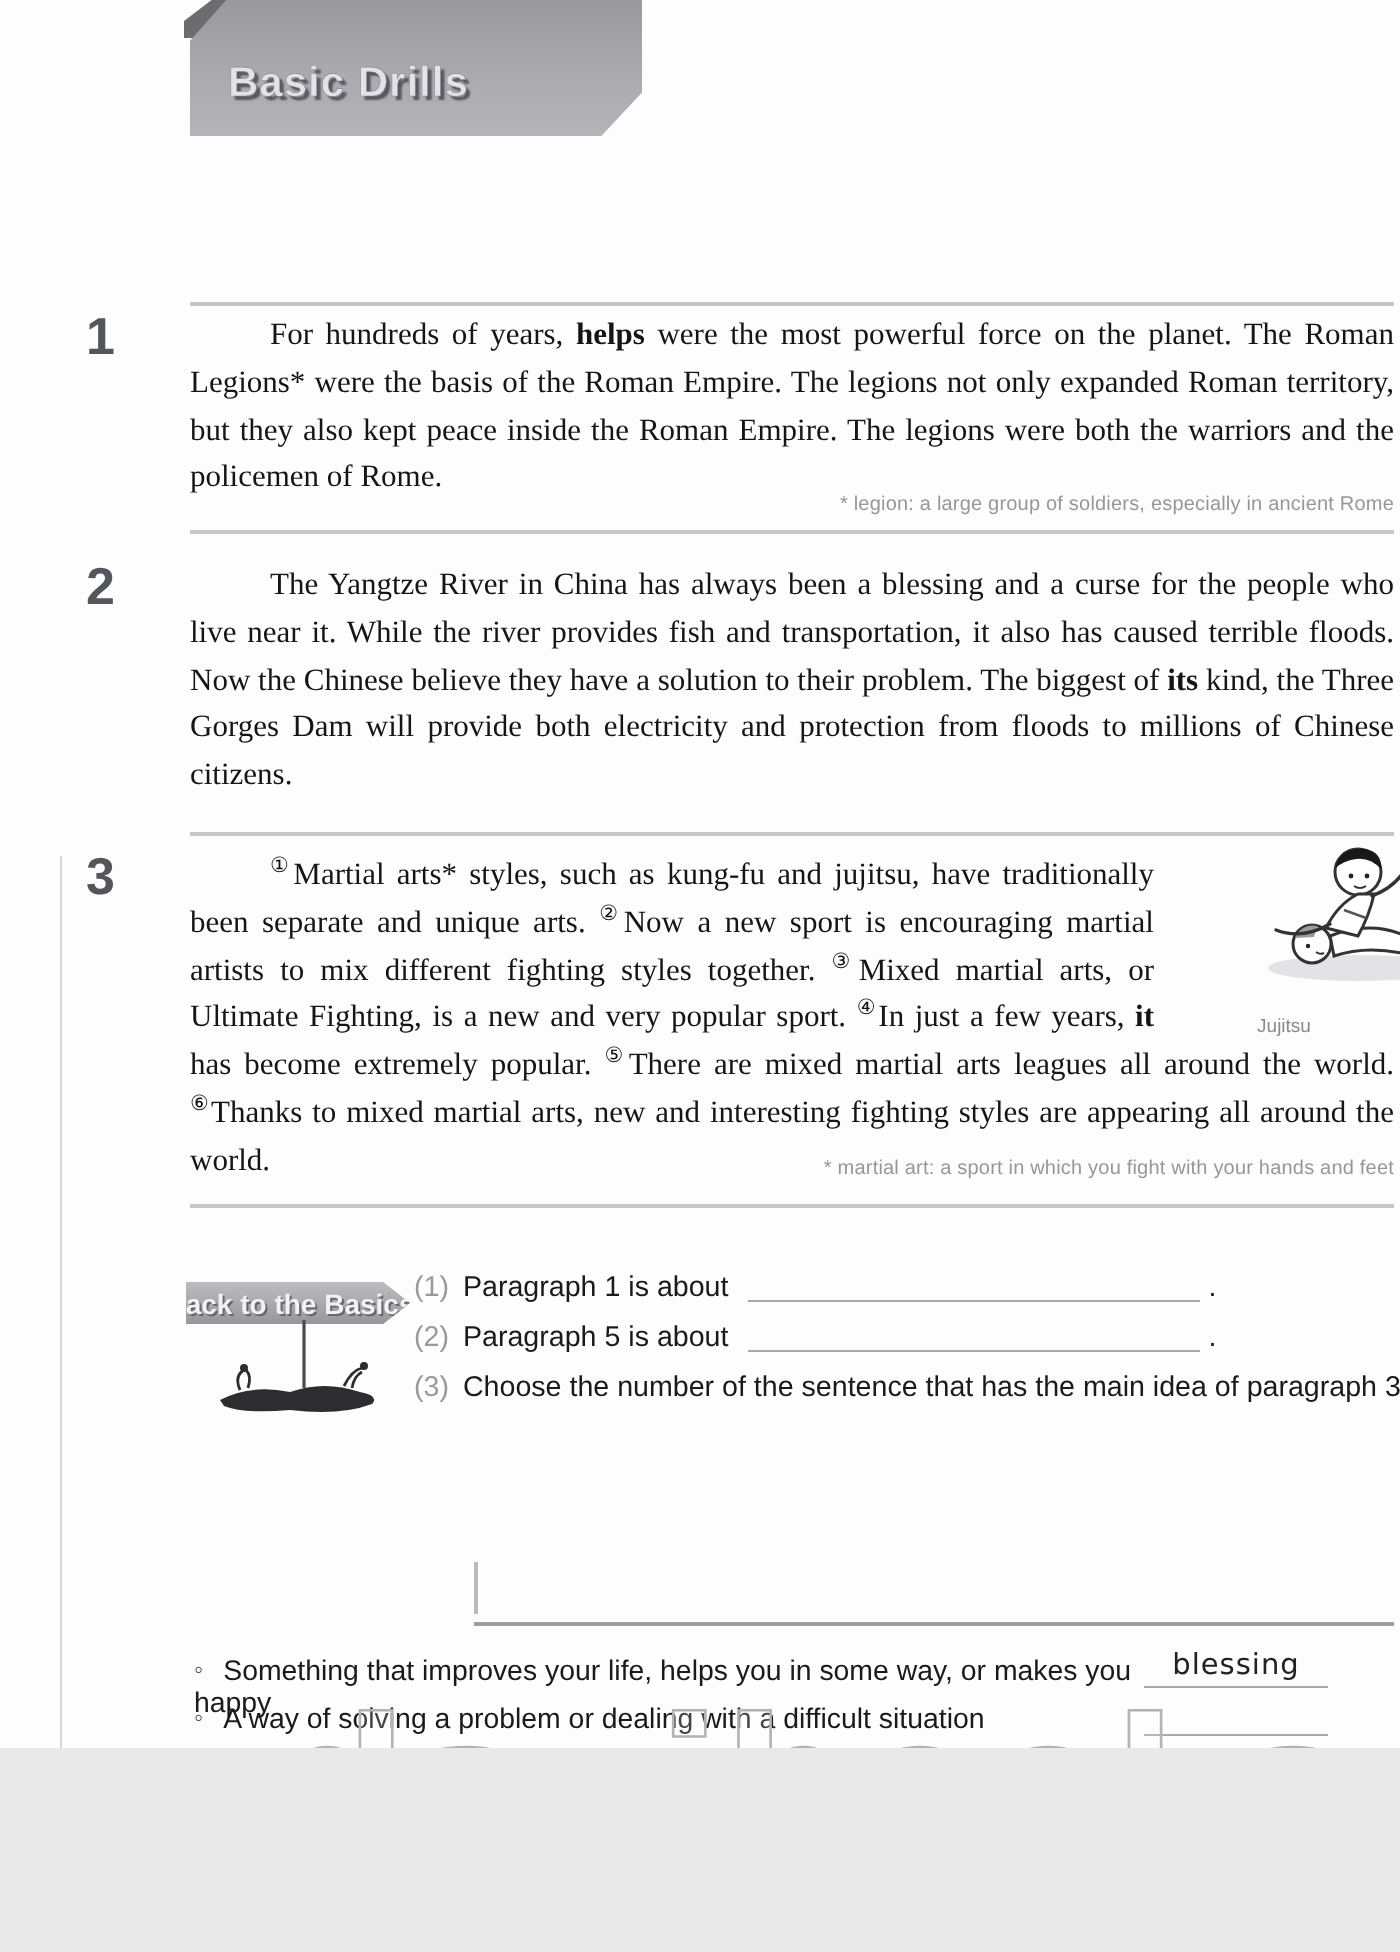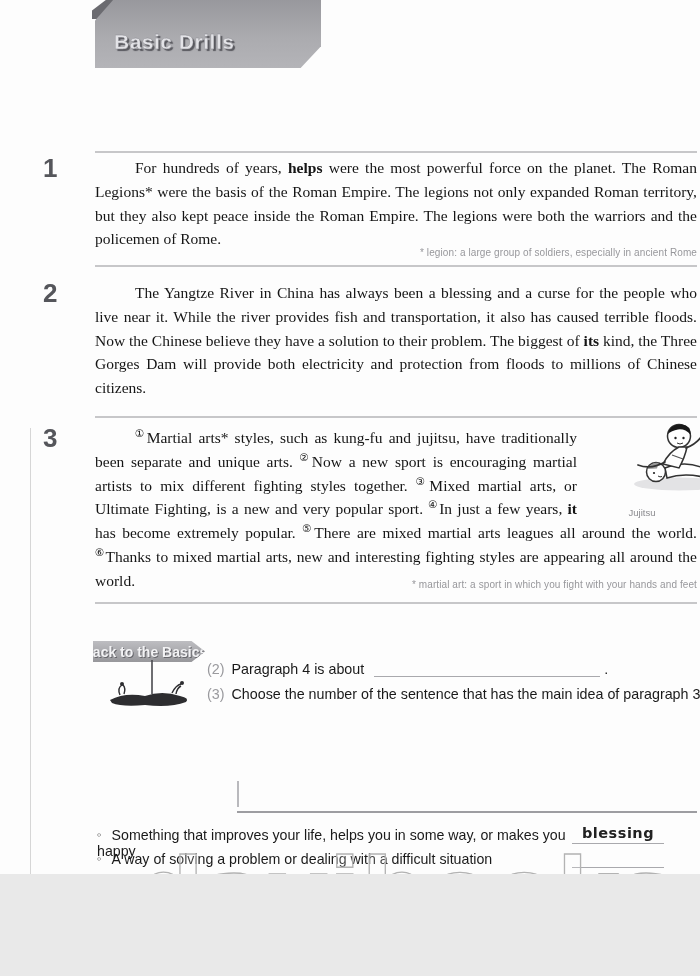--- a/index.html
+++ b/index.html
@@ -76,21 +76,21 @@
     font-size:21px;font-weight:800;font-variant:small-caps;letter-spacing:.5px;color:#121212;
     text-shadow:.5px .5px 0 #222;
   }
   .words-vline{position:absolute;left:237px;top:781px;width:2px;height:26px;background:#b9b9bd;}
   .words-instruction{position:absolute;left:250px;top:787px;width:447px;font-size:14.2px;}
   .words-underline{position:absolute;left:237px;top:811px;width:460px;height:1.5px;background:#9d9da1;}
   .w-row{position:absolute;left:97px;width:470px;font-size:14.2px;}
   .w-bullet{color:#555;font-size:13px;margin-right:10px;vertical-align:1px;}
   .w-answer{
     position:absolute;left:572px;width:92px;height:19px;
-    border-bottom:1.3px solid #a9a9ad;text-align:center;font-weight:bold;
+    border-bottom:1.3px solid #a9a9ad;text-align:center;
   }
   .w-answer span{font-family:"DejaVu Sans",sans-serif;font-size:14.5px;color:#222;letter-spacing:.5px;}
   
   .footer{position:absolute;left:37px;top:934px;font-size:11.5px;color:#8d8d92;white-space:nowrap;margin-left:12px;}
   .footer-num{font-size:12.5px;color:#707075;letter-spacing:1px;margin-right:8px;}
   .footer-star{font-size:9px;color:#5a5a5e;margin-right:10px;vertical-align:1px;}
   
   .wm{
     position:absolute;pointer-events:none;z-index:9;font-weight:700;
     color:rgba(255,255,255,.18);
@@ -156,22 +156,25 @@
     <span>Back to the Basics</span>
   </div>
   <svg class="bb-ground" width="100" height="48" viewBox="0 0 100 48">
     <line x1="52" y1="0" x2="52" y2="34" stroke="#4a4a4e" stroke-width="1.6"></line>
     <path d="M10,40 Q25,32 45,36 Q62,30 80,36 Q90,38 86,42 Q70,48 45,45 Q22,47 12,43 Z" fill="#2d2d30"></path>
     <path d="M20,35 q-3,-7 2,-10 M24,34 q2,-6 -1,-9" fill="none" stroke="#2d2d30" stroke-width="1.4"></path>
     <circle cx="22" cy="24" r="2" fill="#2d2d30"></circle>
     <path d="M72,33 q4,-8 9,-9 M76,34 q1,-6 5,-8" fill="none" stroke="#2d2d30" stroke-width="1.4"></path>
     <circle cx="82" cy="23" r="2" fill="#2d2d30"></circle>
   </svg>
+  <div class="q-row" style="top:636px">
+    <span class="q-num">(1)</span><span>Paragraph 1 is about</span><span class="q-blank long"></span><span>.</span>
+  </div>
   <div class="q-row" style="top:661px">
-    <span class="q-num">(2)</span><span>Paragraph 4 is about</span><span class="q-blank long"></span><span>.</span>
+    <span class="q-num">(2)</span><span>Paragraph 5 is about</span><span class="q-blank long"></span><span>.</span>
   </div>
   <div class="q-row" style="top:686px">
     <span class="q-num">(3)</span><span>Choose the number of the sentence that has the main idea of paragraph 3:</span>
   </div>
 
   <div class="words-vline"></div>
   <div class="words-underline"></div>
 
   <div class="w-row" style="top:851px">
     <span class="w-bullet">◦</span><span>A way of solving a problem or dealing with a difficult situation</span>

